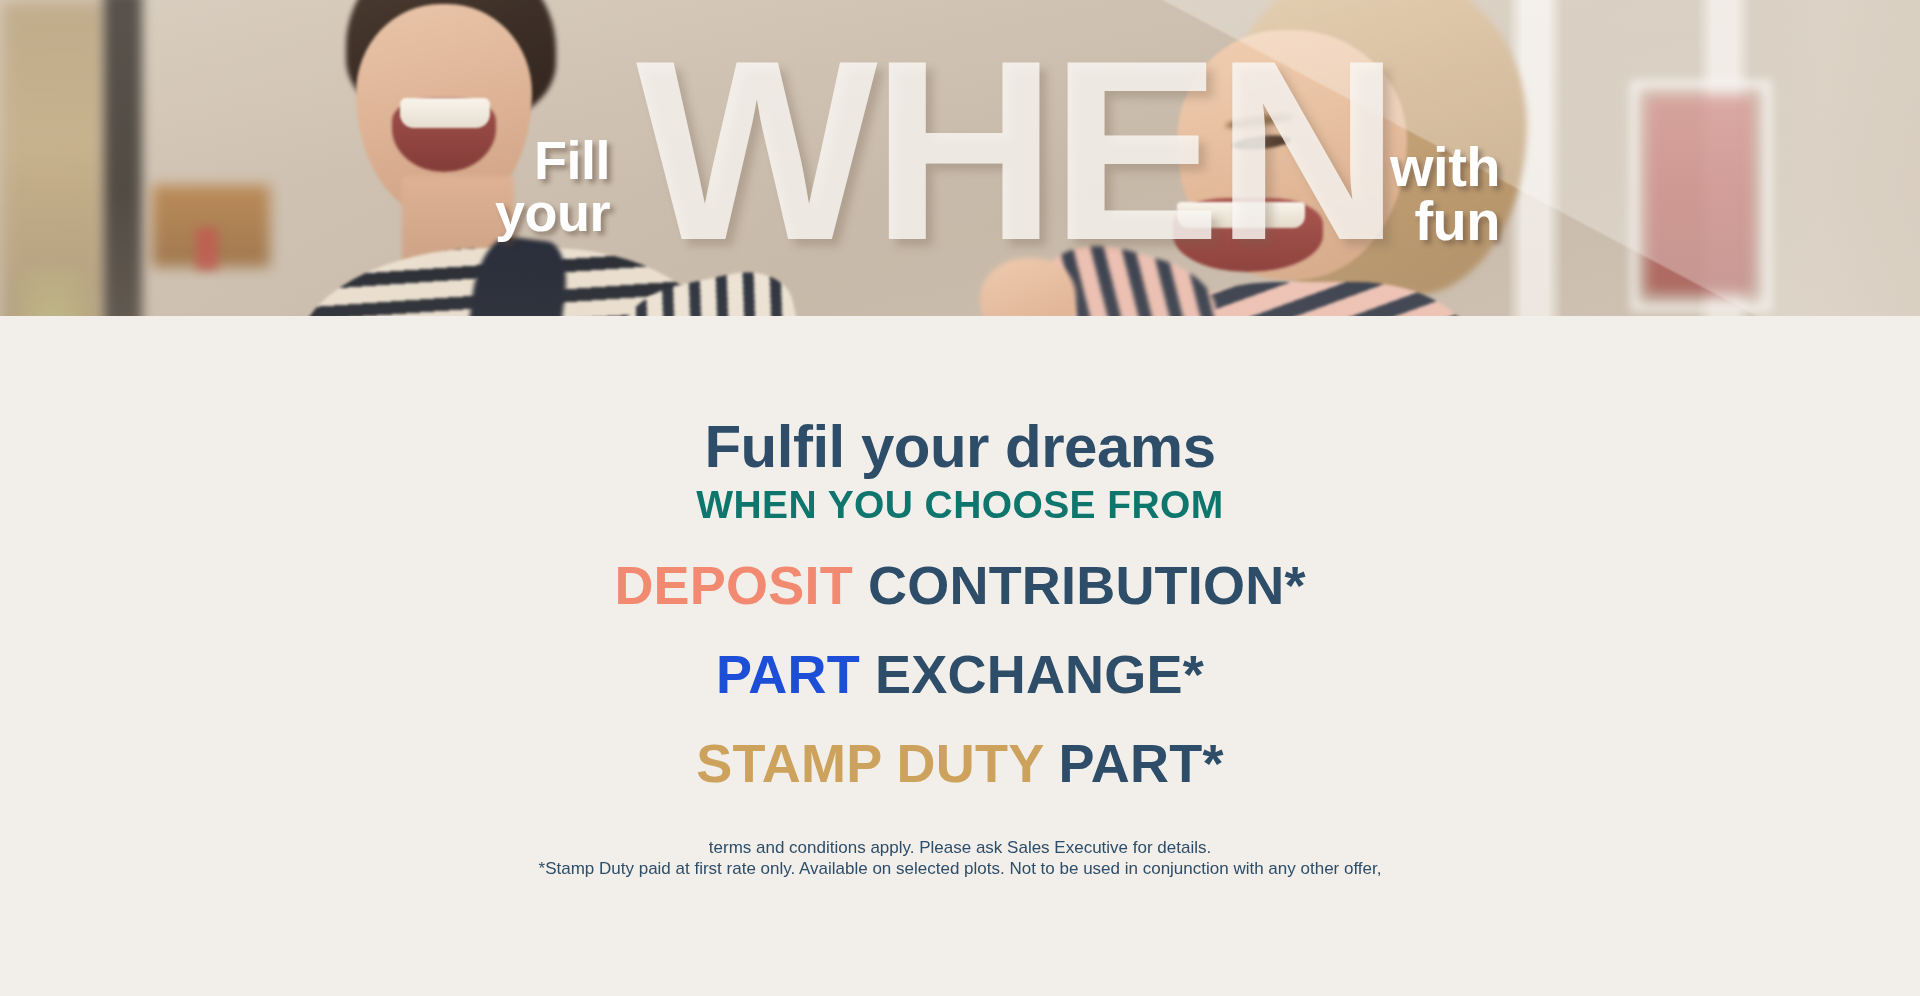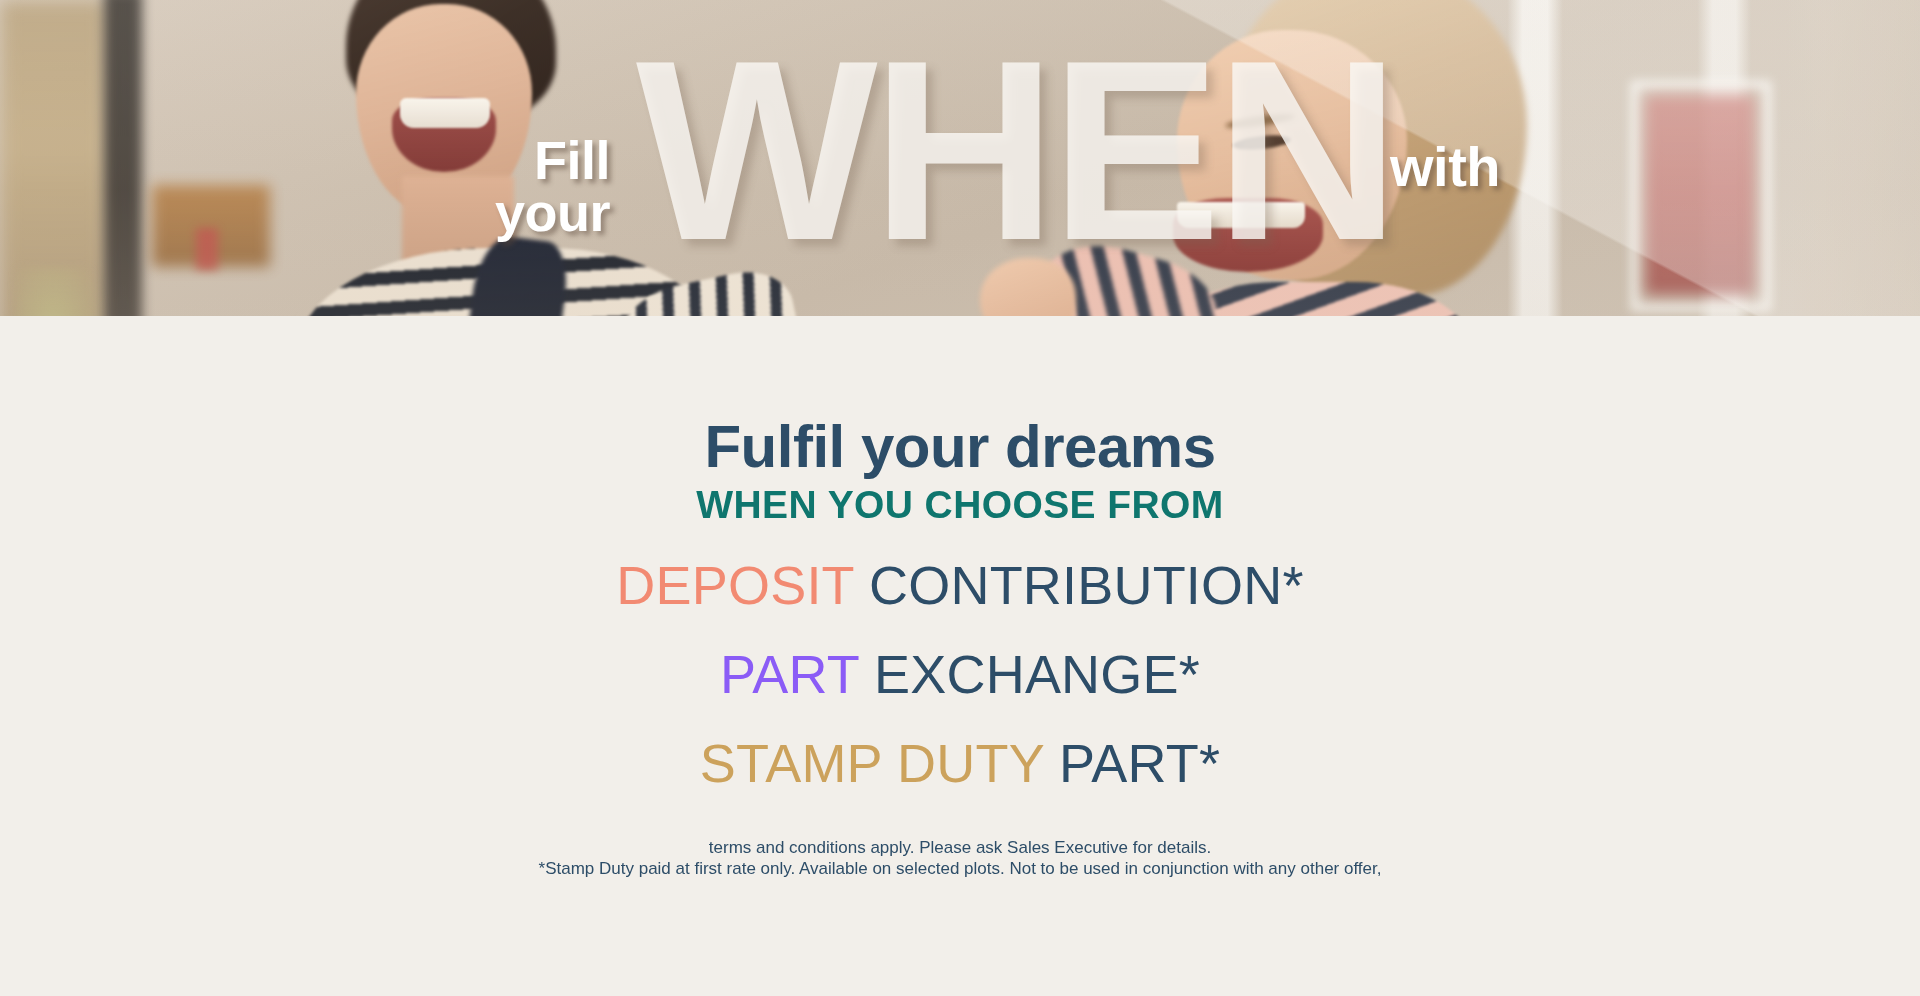--- a/index.html
+++ b/index.html
@@ -255,27 +255,27 @@
     letter-spacing:-.5px;
   }
   .head-line2 {
     margin-top:8px;
     color:#0f766e; font-size:39px; font-weight:bold; line-height:1;
     letter-spacing:.4px;
   }
 
   .offers { margin-top:34px; }
   .offer-line {
-    font-size:54px; font-weight:normal; line-height:1;
+    font-size:54px; font-weight:bold; line-height:1;
     letter-spacing:.2px; margin-bottom:35px;
     color:#2D4D68; white-space:nowrap;
   }
   .offer-line:last-child { margin-bottom:0; }
   .hl-deposit { color:#F28A72; }
-  .hl-part    { color:#8b5cf6; }
+  .hl-part    { color:#1d4ed8; }
   .hl-stamp   { color:#CCA25C; }
 
   .disclaimer {
     margin-top:48px;
     color:#2D4D68; font-size:17px; line-height:1.22;
     font-weight:400;
   }
   .disclaimer div { display:block; }
 </style>
 </head>
@@ -330,20 +330,21 @@
     <div class="hero-text">
       <div class="fill-your">
         <div>Fill</div>
         <div>your</div>
       </div>
 
       <div class="home-word">WHEN</div>
 
       <div class="with-fun">
         <div>with</div>
+        <div>fun</div>
       </div>
     </div>
   </div>
 
   <div class="content">
 
     <div class="head-line1">Fulfil your dreams</div>
     <div class="head-line2">WHEN YOU CHOOSE FROM</div>
 
     <div class="offers">

